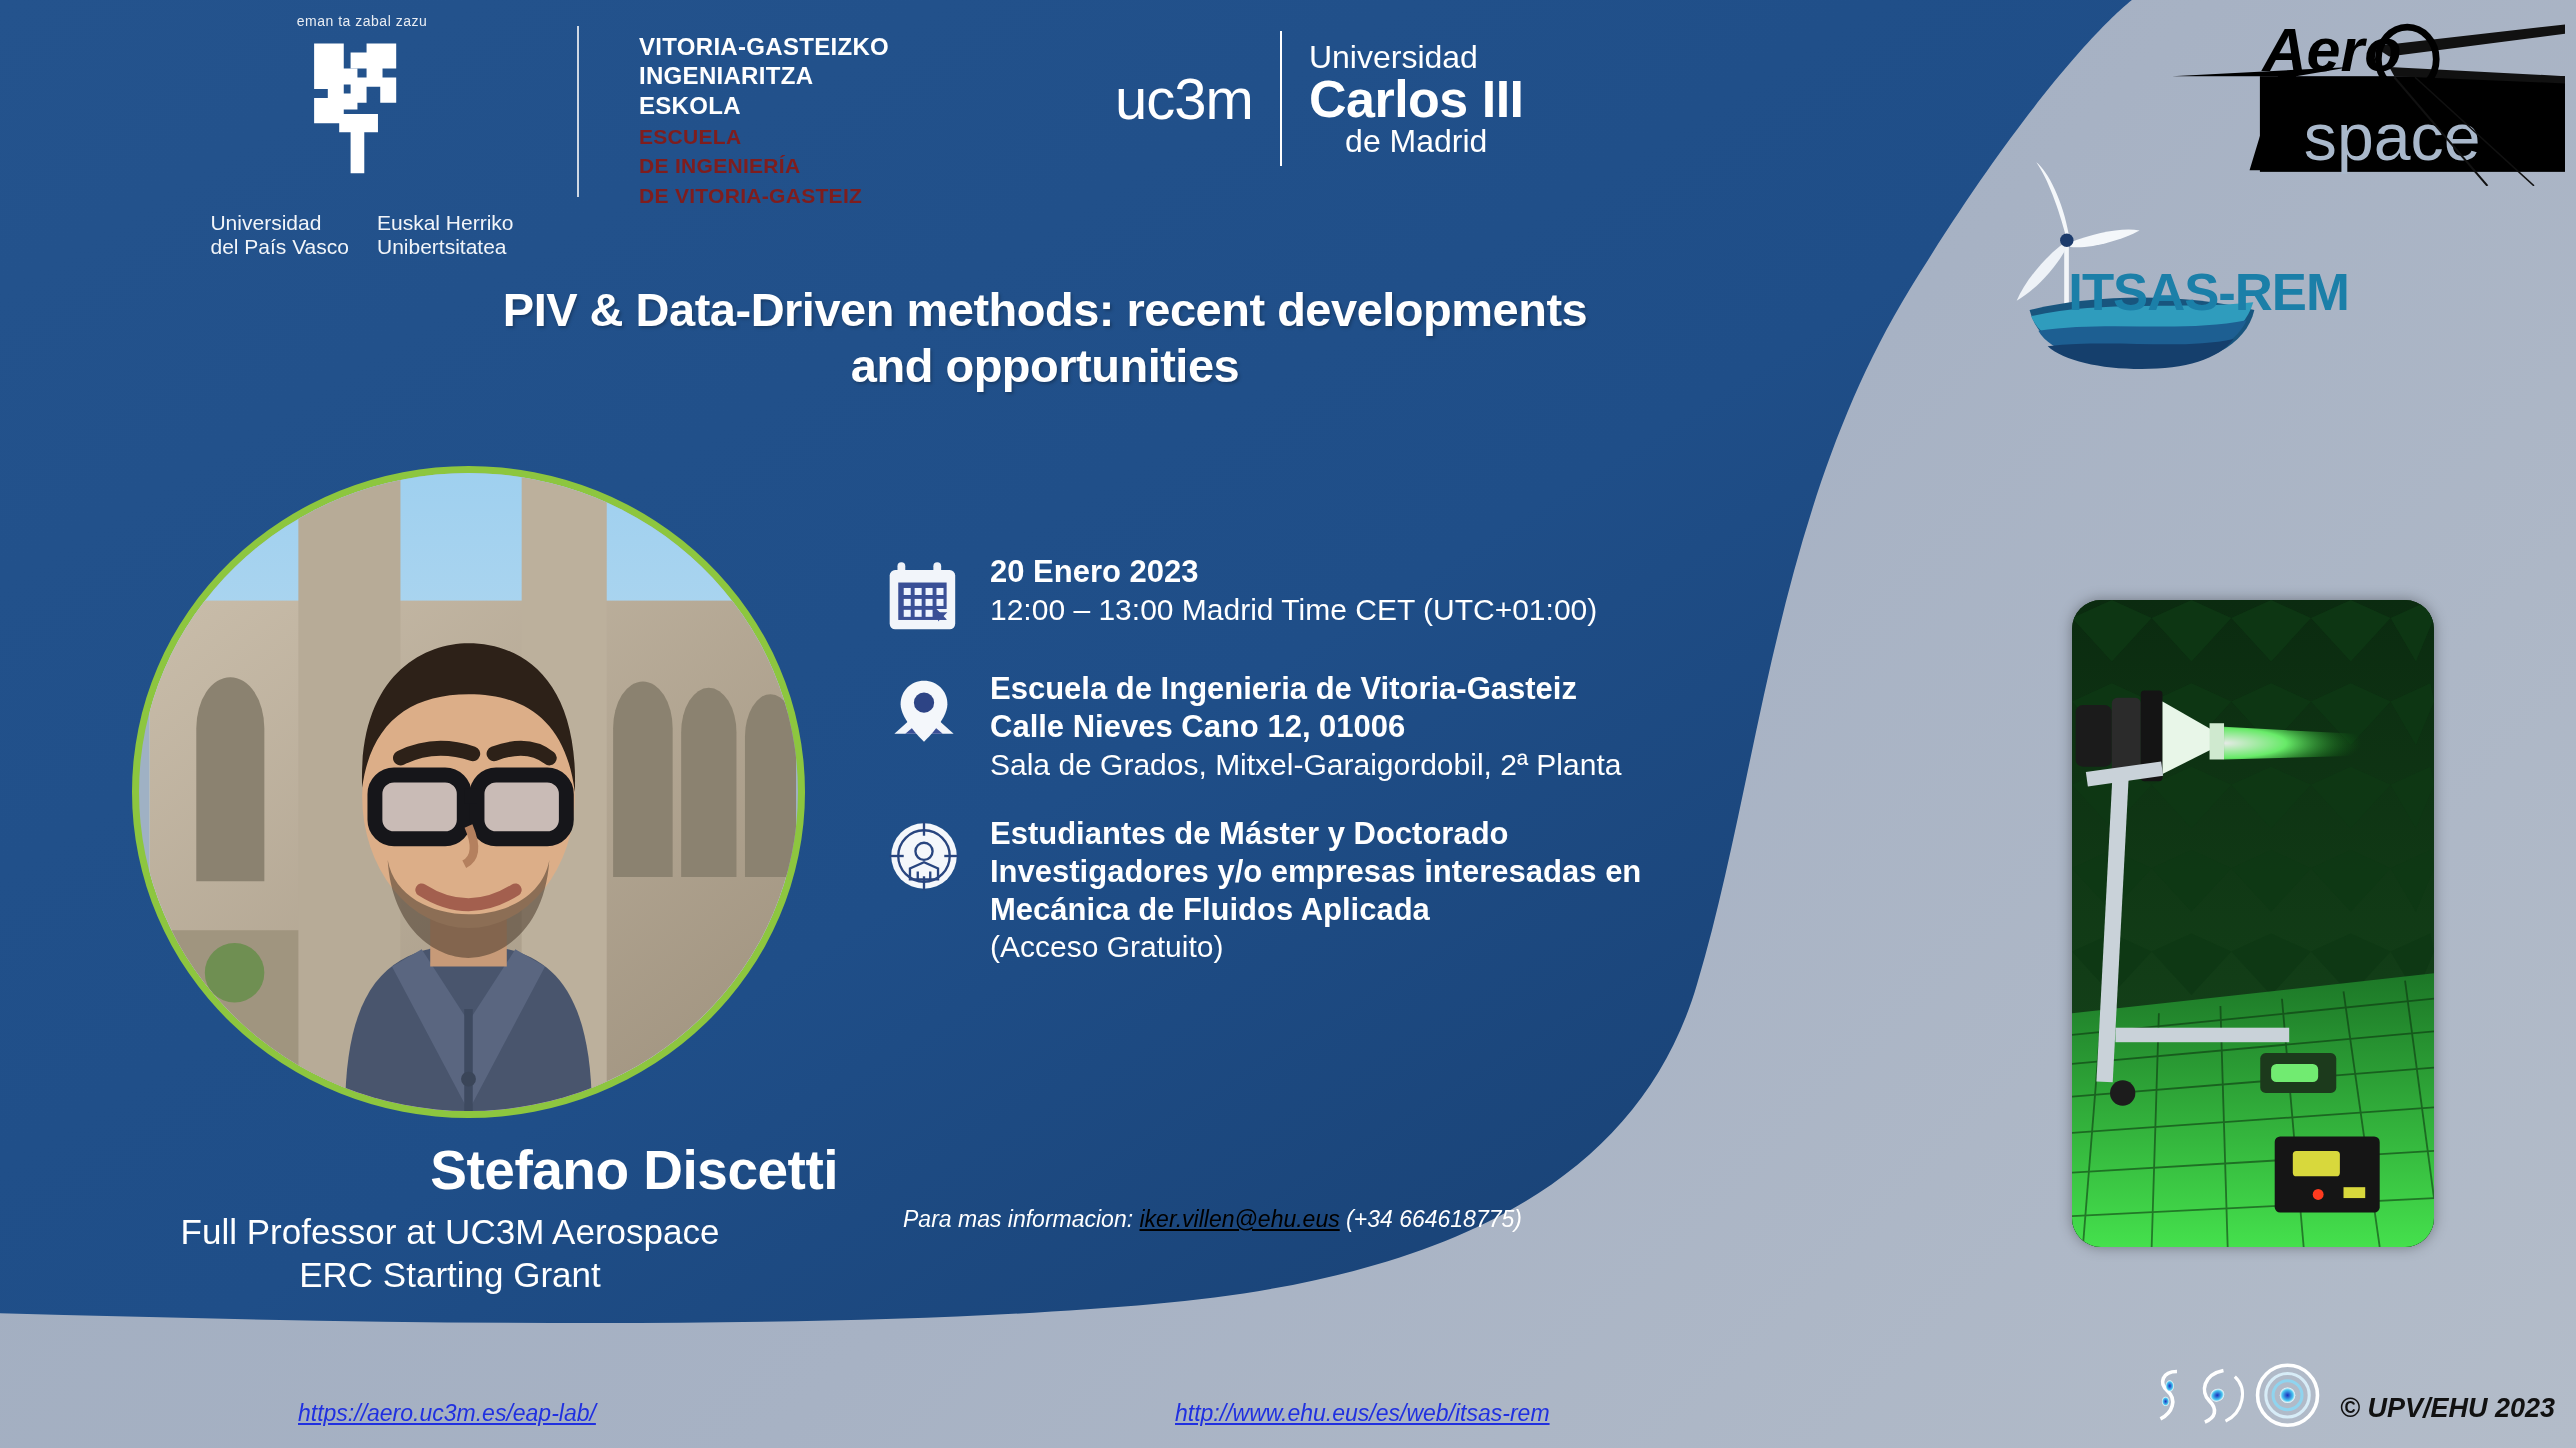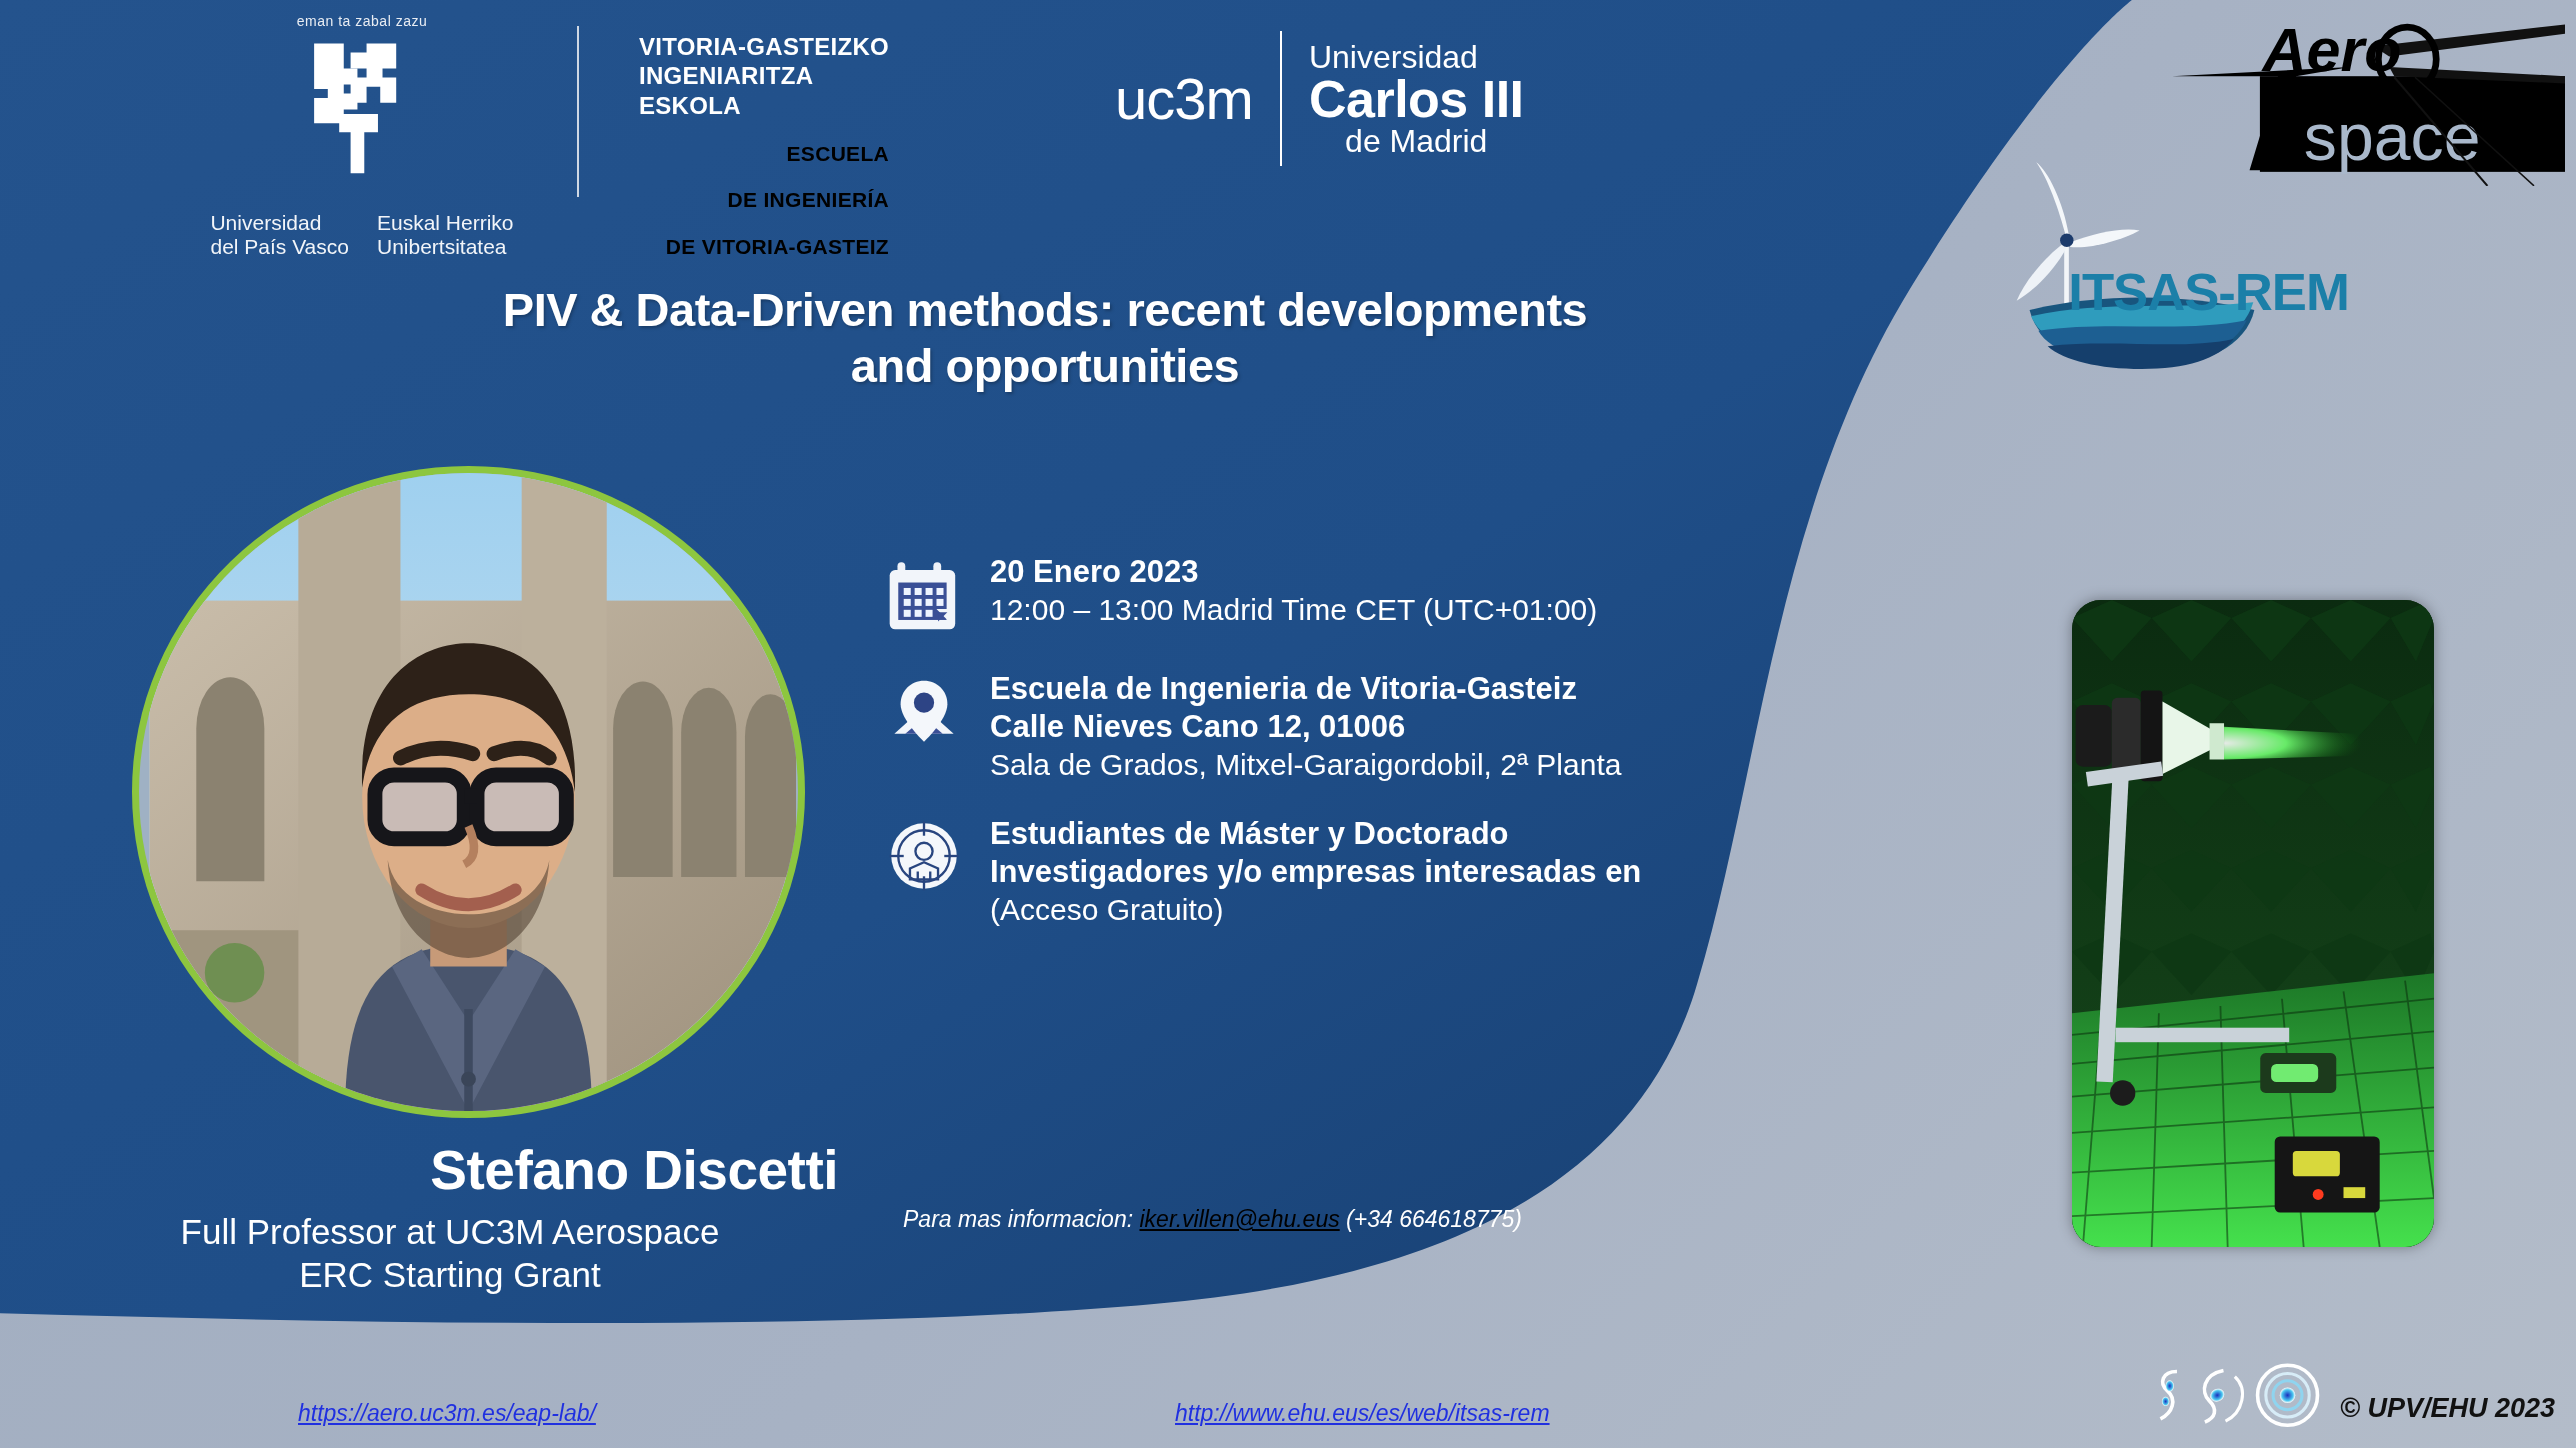--- a/index.html
+++ b/index.html
@@ -21,21 +21,21 @@
   .logo-upv { position:absolute; left:181px; top:13px; width:362px; text-align:center; color:#fff; }
   .upv-motto { font-size:14px; letter-spacing:0.5px; color:#e9edf3; margin-bottom:3.1px; }
   .upv-mark { width:140px; height:171px; margin:0 auto 6.2px; }
   .upv-names { display:flex; gap:28px; justify-content:center; font-size:21px; line-height:1.12; color:#f2f5f9; white-space:nowrap;}
   .upv-names div { text-align:left; }
 
   .divider-v { position:absolute; width:1.6px; background:#cfd8e4; }
 
   .logo-eivg { position:absolute; left:639px; top:32px; line-height:1.22; }
   .logo-eivg .eus { font-size:24px; font-weight:bold; color:#ffffff; letter-spacing:0.3px; }
-  .logo-eivg .esp { font-size:21px; font-weight:bold; color:#000000; letter-spacing:0.3px; margin-top:21px;text-align:right; }
+  .logo-eivg .esp { font-size:21px; font-weight:bold; color:#7f1d1d; letter-spacing:0.3px; margin-top:4px; }
 
   .logo-uc3m { position:absolute; left:1115px; top:31px; display:flex; align-items:center; gap:27px; }
   .uc3m-short { font-size:58px; color:#fff; font-weight:300; letter-spacing:-1px; }
   .uc3m-full { color:#fff; line-height:1.0; }
   .uc3m-full .l1 { font-size:32px; font-weight:300; }
   .uc3m-full .l2 { font-size:52px; font-weight:bold; letter-spacing:-0.5px; }
   .uc3m-full .l3 { font-size:32px; font-weight:300;text-align:center; }
 
   
   .logo-aero { position:absolute; right:11.4px; top:14.5px; width:393px; height:171px; }
@@ -325,20 +325,21 @@
             <line x1="76" y1="50" x2="94" y2="50"></line>
           </g>
           <circle cx="50" cy="44" r="11" fill="none" stroke="#28457f" stroke-width="3"></circle>
           <path d="M32,80 v-14 l18,-8 l18,8 v14 z" fill="none" stroke="#28457f" stroke-width="3"></path>
           <path d="M42,80 v-10 M58,80 v-10" stroke="#28457f" stroke-width="3"></path>
         </svg>
       </div>
       <div class="detail-text">
         <div class="bold">Estudiantes de Máster y Doctorado</div>
         <div class="bold">Investigadores y/o empresas interesadas en</div>
+        <div class="bold">Mecánica de Fluidos Aplicada</div>
         <div class="reg">(Acceso Gratuito)</div>
       </div>
     </div>
   </div>
 
   <div class="contact"><span>Para mas informacion: </span><a href="#">iker.villen@ehu.eus</a><span> (+34 664618775)</span></div>
 
   <div class="lab-photo">
     <svg viewBox="0 0 200 357" width="100%" height="100%" preserveAspectRatio="none">
       <defs>

